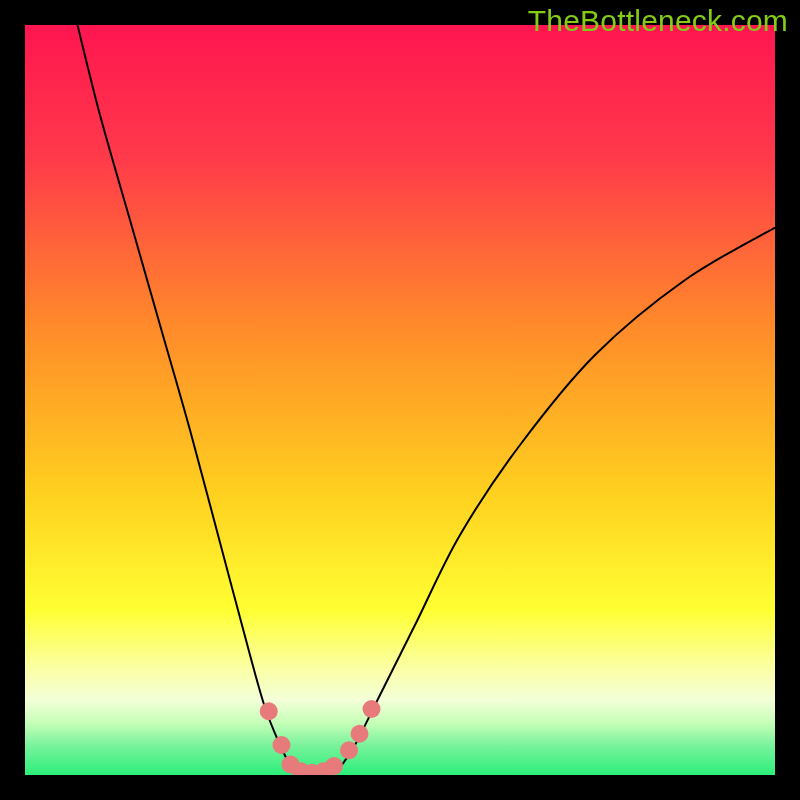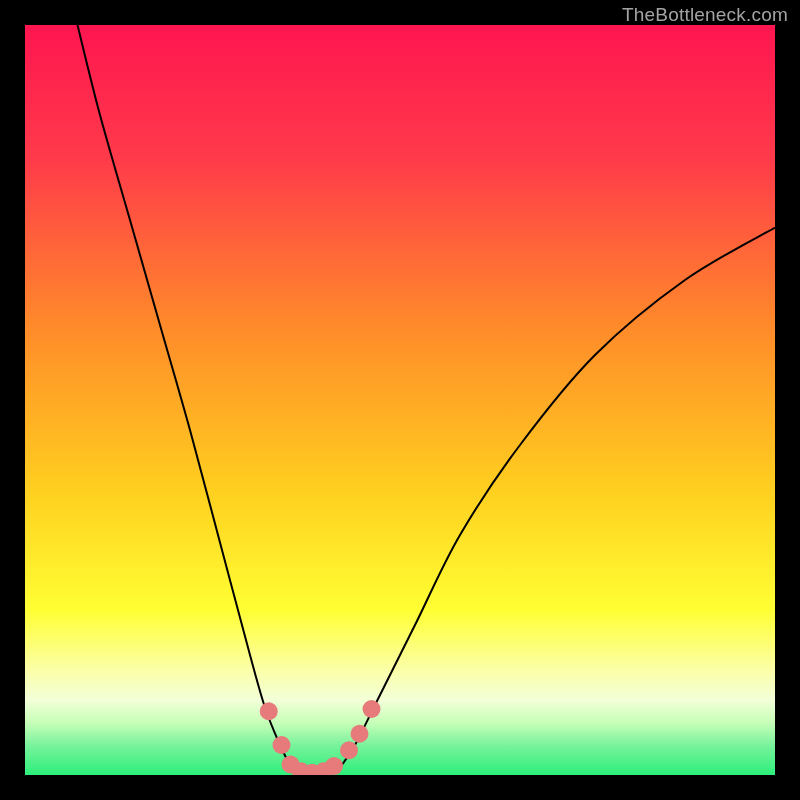--- a/index.html
+++ b/index.html
@@ -22,22 +22,22 @@
     position: absolute;
     left: 0;
     top: 0;
     width: 100%;
     height: 100%;
   }
   .watermark {
     position: absolute;
     top: 4px;
     right: 12px;
-    color: #a3a3a3;
-    font-size: 19px;
+    color: #84cc16;
+    font-size: 30px;
     font-weight: 500;
     letter-spacing: 0.2px;
     z-index: 10;
   }
   svg.curves {
     position: absolute;
     left: 0;
     top: 0;
     z-index: 5;
   }

